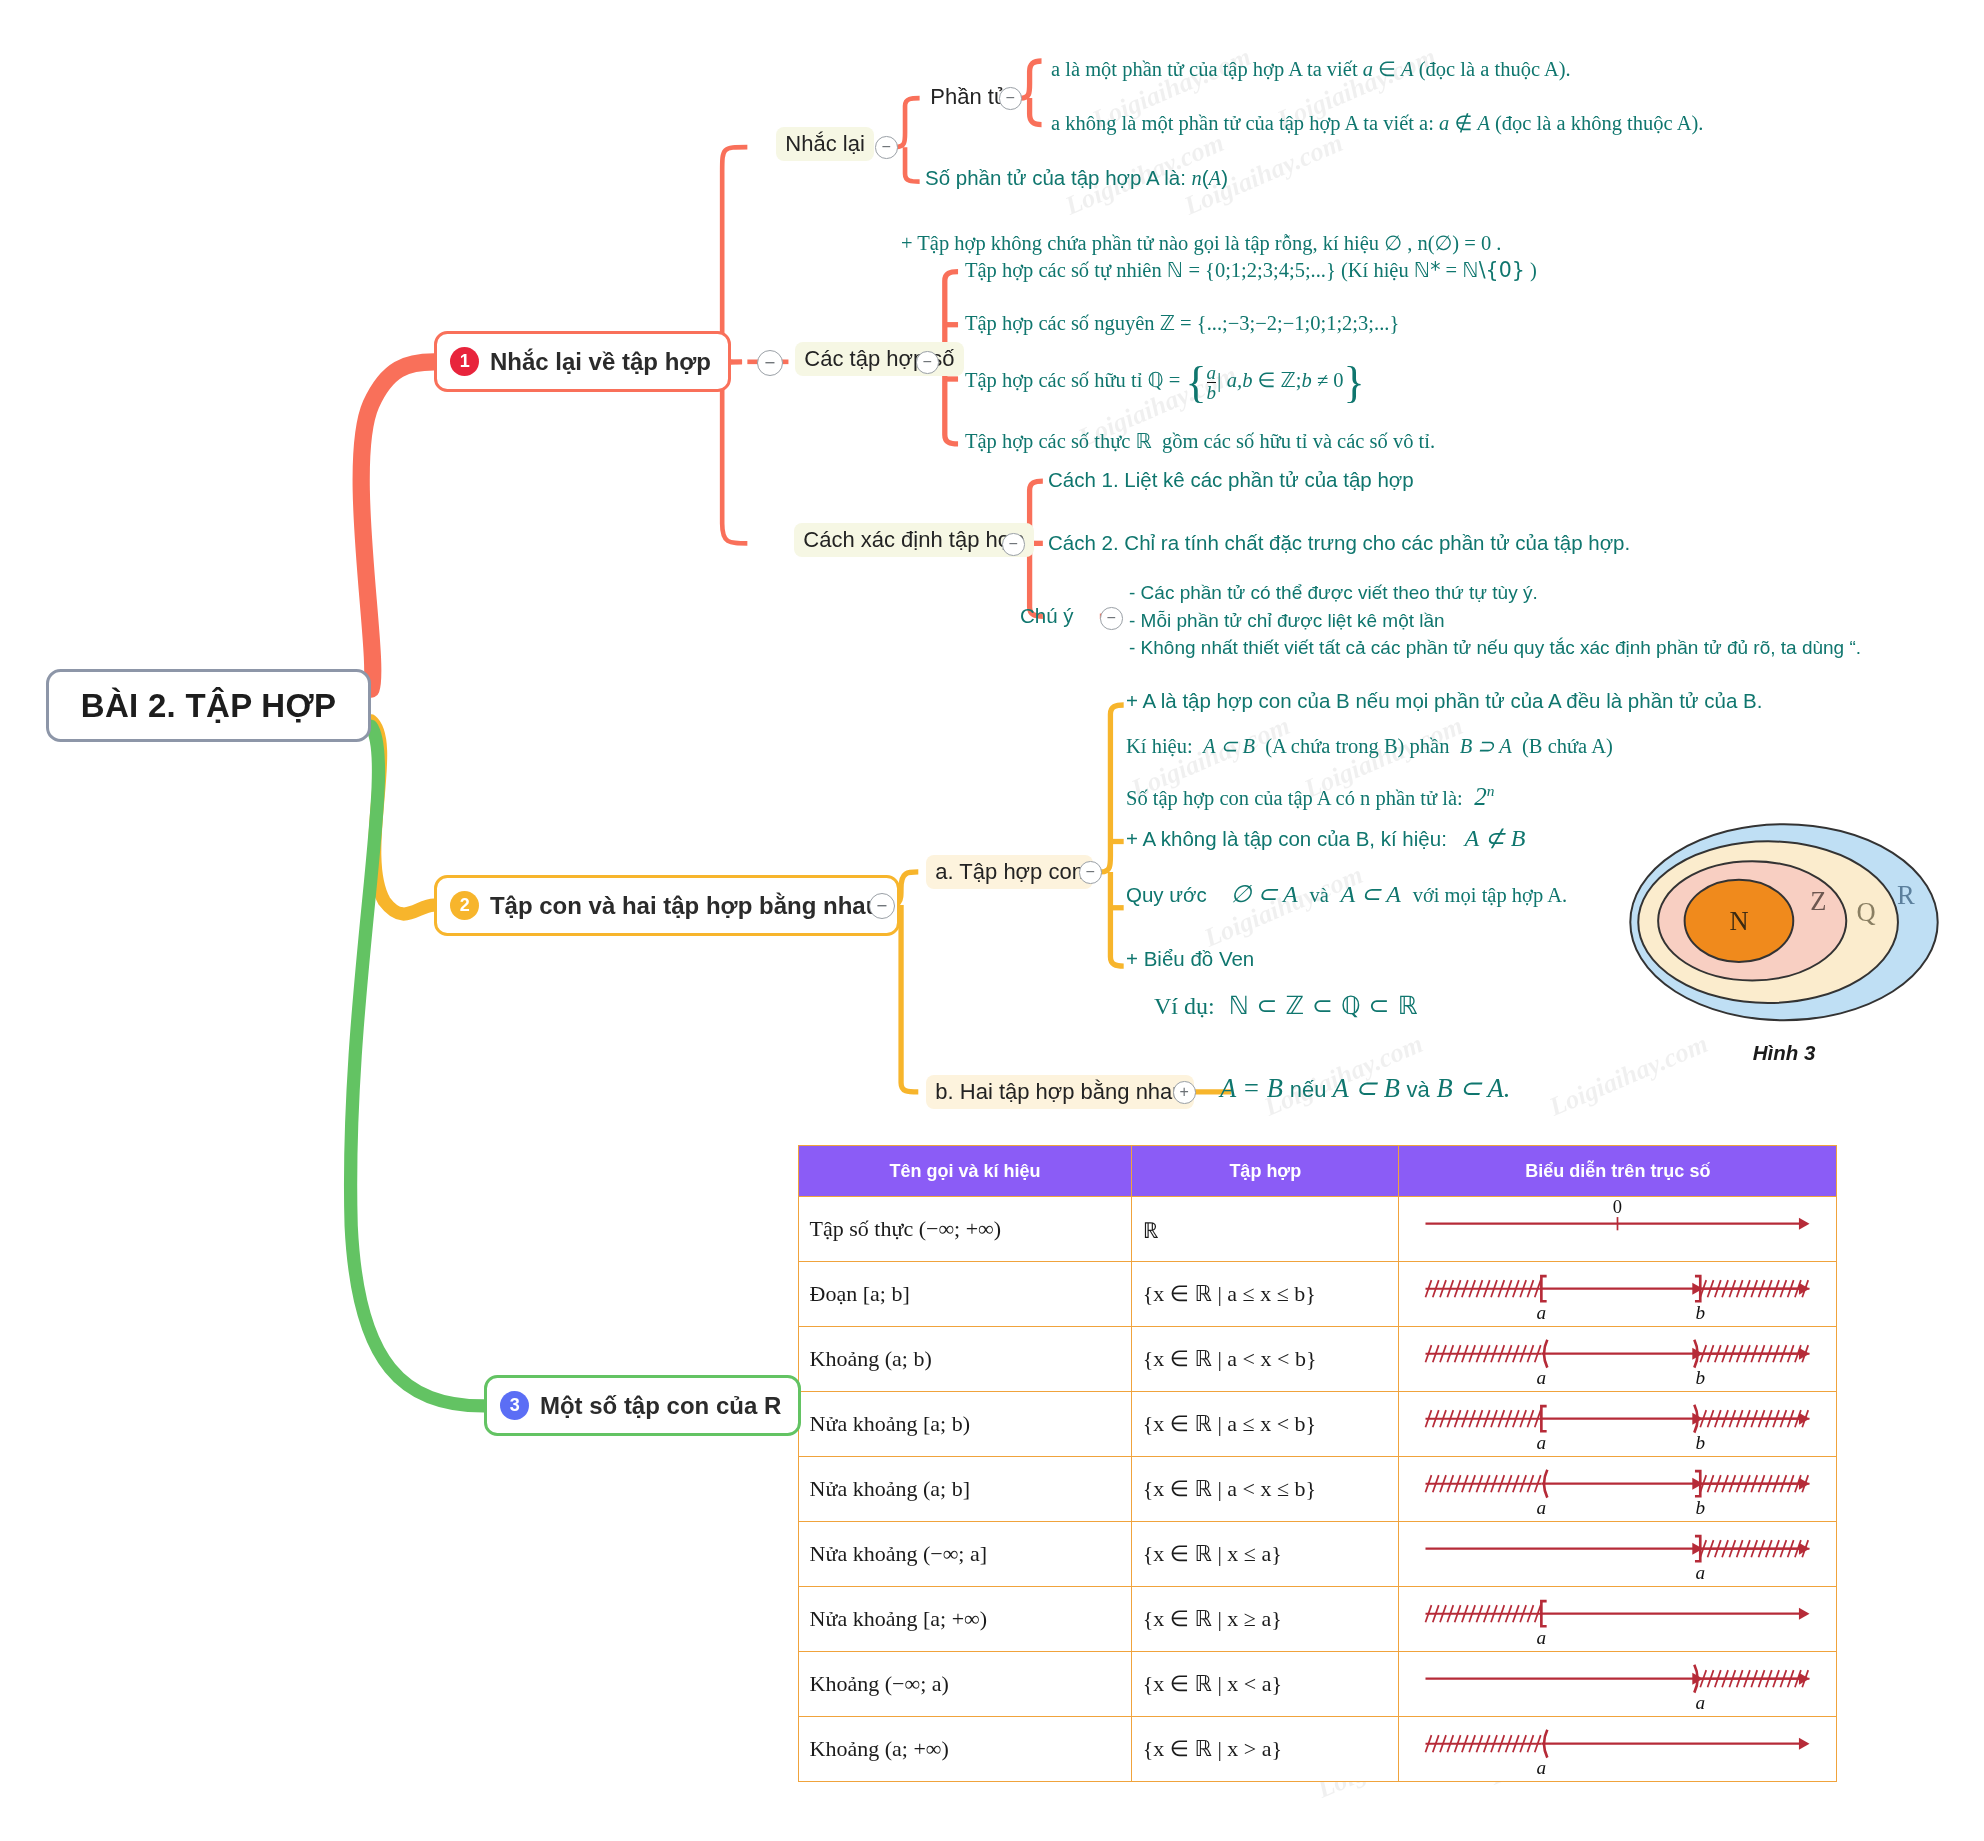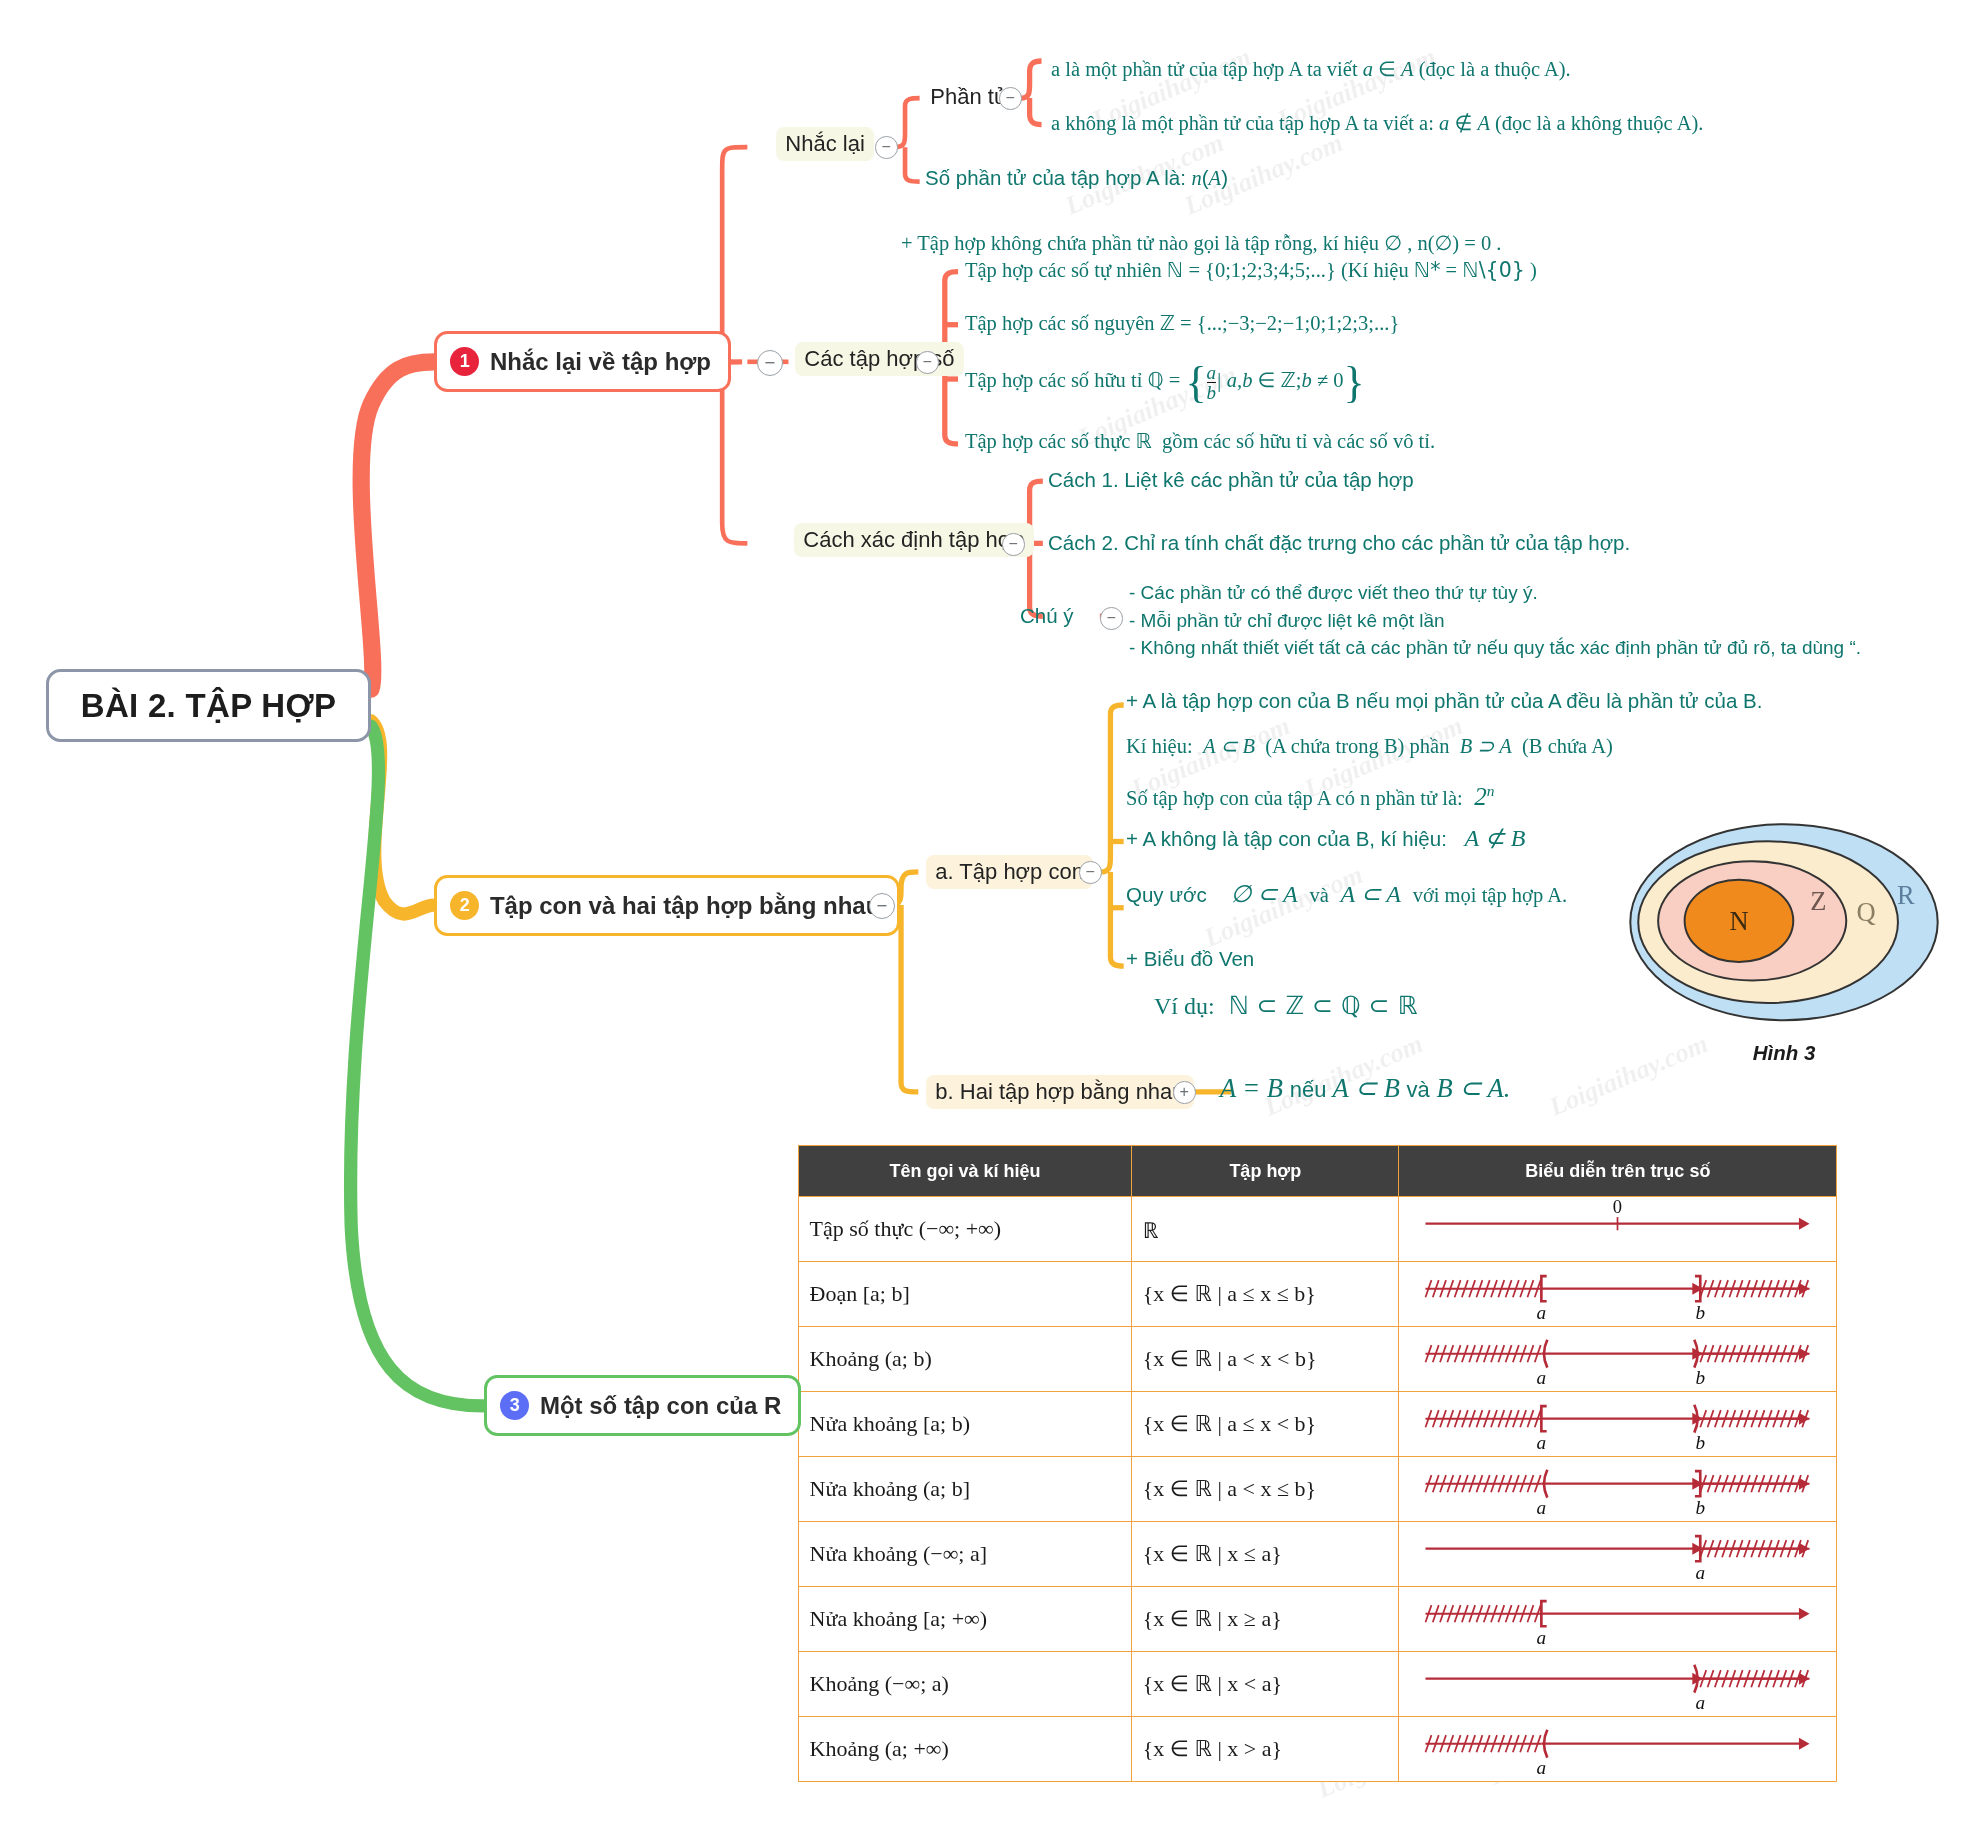--- a/index.html
+++ b/index.html
@@ -64,21 +64,21 @@
   .bigbr{font-size:44px;font-family:"Liberation Serif",serif;vertical-align:middle;line-height:0;}
   sup{font-size:.62em;}
 
   
   #venn{left:1625px;top:816px;width:318px;height:258px;z-index:4;}
   #venn .cap{position:absolute;width:100%;text-align:center;top:225px;
              font-style:italic;font-weight:bold;font-size:20.5px;color:#1b1b1b;}
 
   
   #tbl{position:absolute;left:798px;top:1145px;border-collapse:collapse;z-index:4;background:#fff;}
-  #tbl th{background:#404040;color:#fff;font-size:18px;font-weight:bold;
+  #tbl th{background:#8b5cf6;color:#fff;font-size:18px;font-weight:bold;
           padding:14.6px 6.6px;border:1px solid #f0a33c;text-align:center;}
   #tbl td{border:1px solid #f0a33c;padding:0 10.6px;height:64px;vertical-align:middle;
           font-family:"Liberation Serif",serif;font-size:22px;color:#1b1b1b;}
   #tbl td.c2{width:245px;}
   #tbl td.c1{width:311px;}
   #tbl td.c3{width:437px;padding:0;}
   .nlwrap{width:437px;height:64px;position:relative;}
 
   .wm{position:absolute;color:#000;opacity:.055;font-style:italic;font-weight:bold;
       transform:rotate(-23deg);white-space:nowrap;z-index:2;pointer-events:none;

